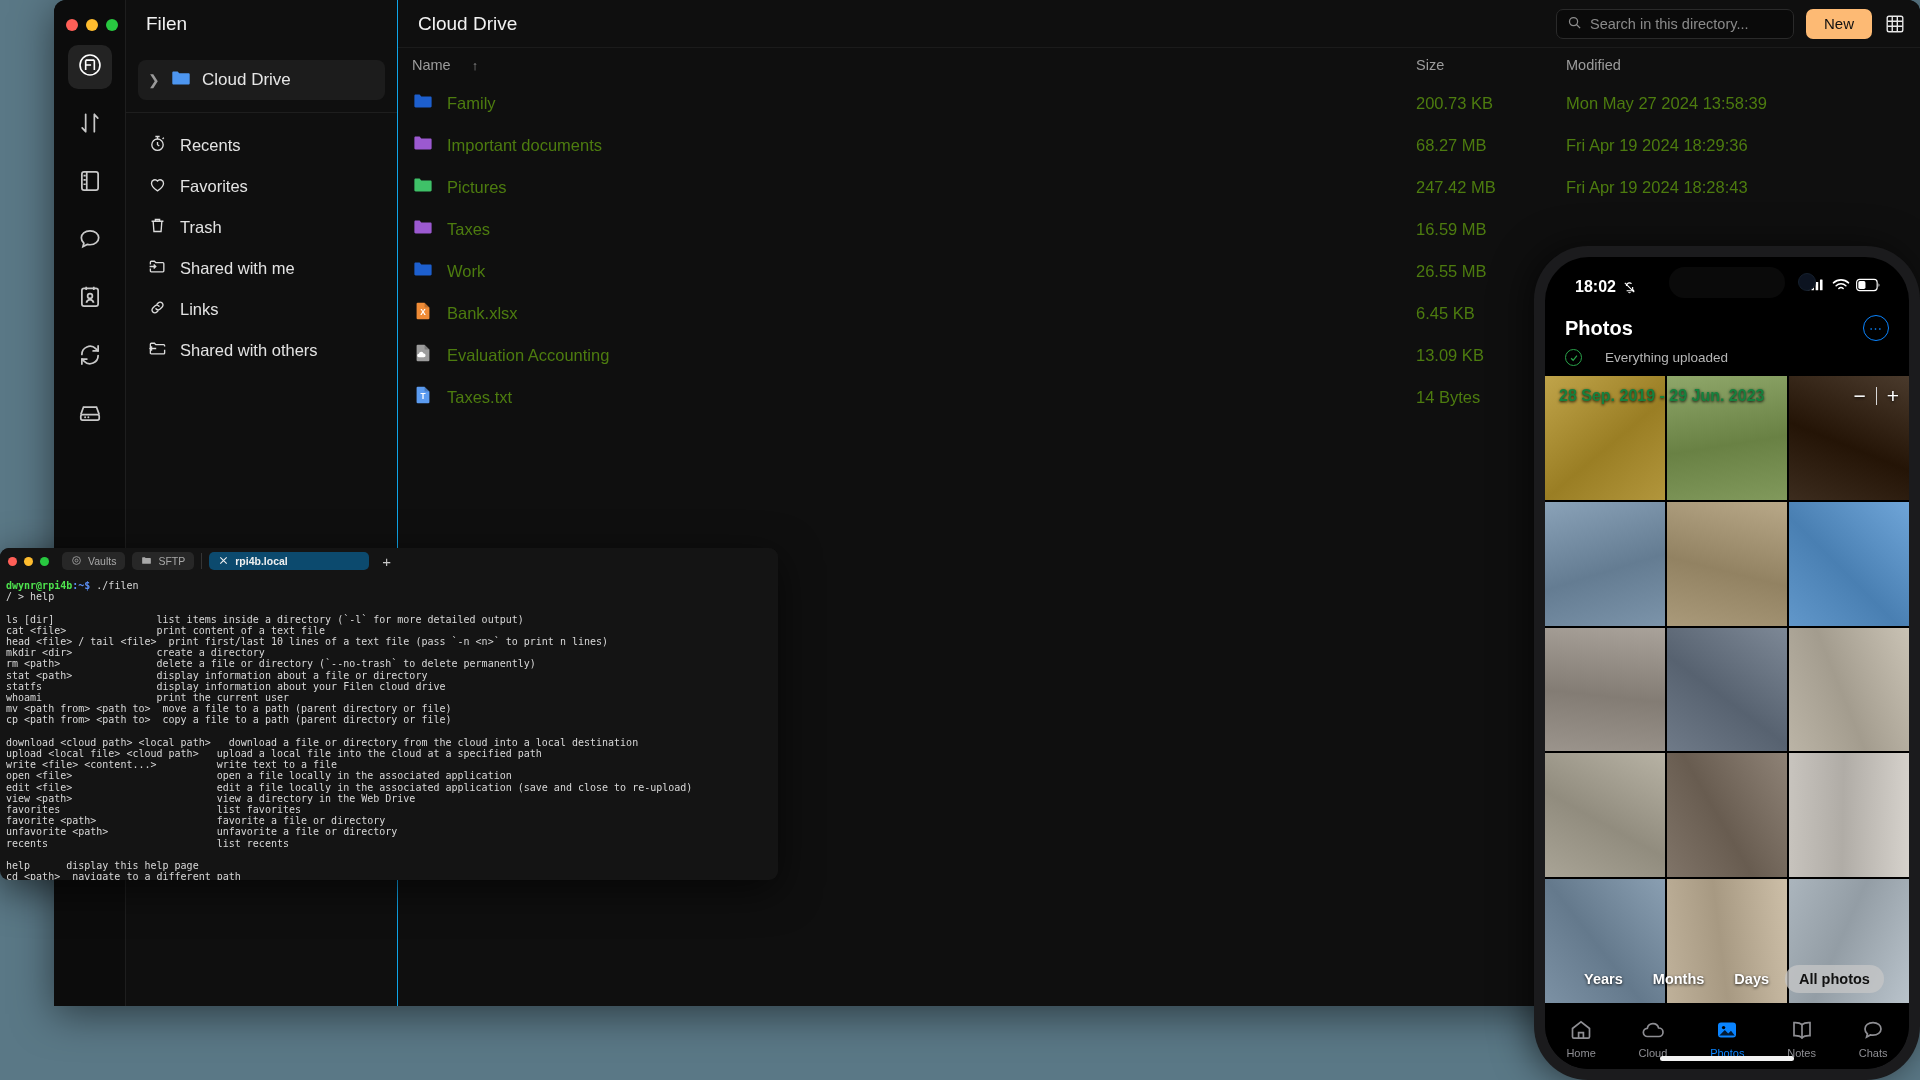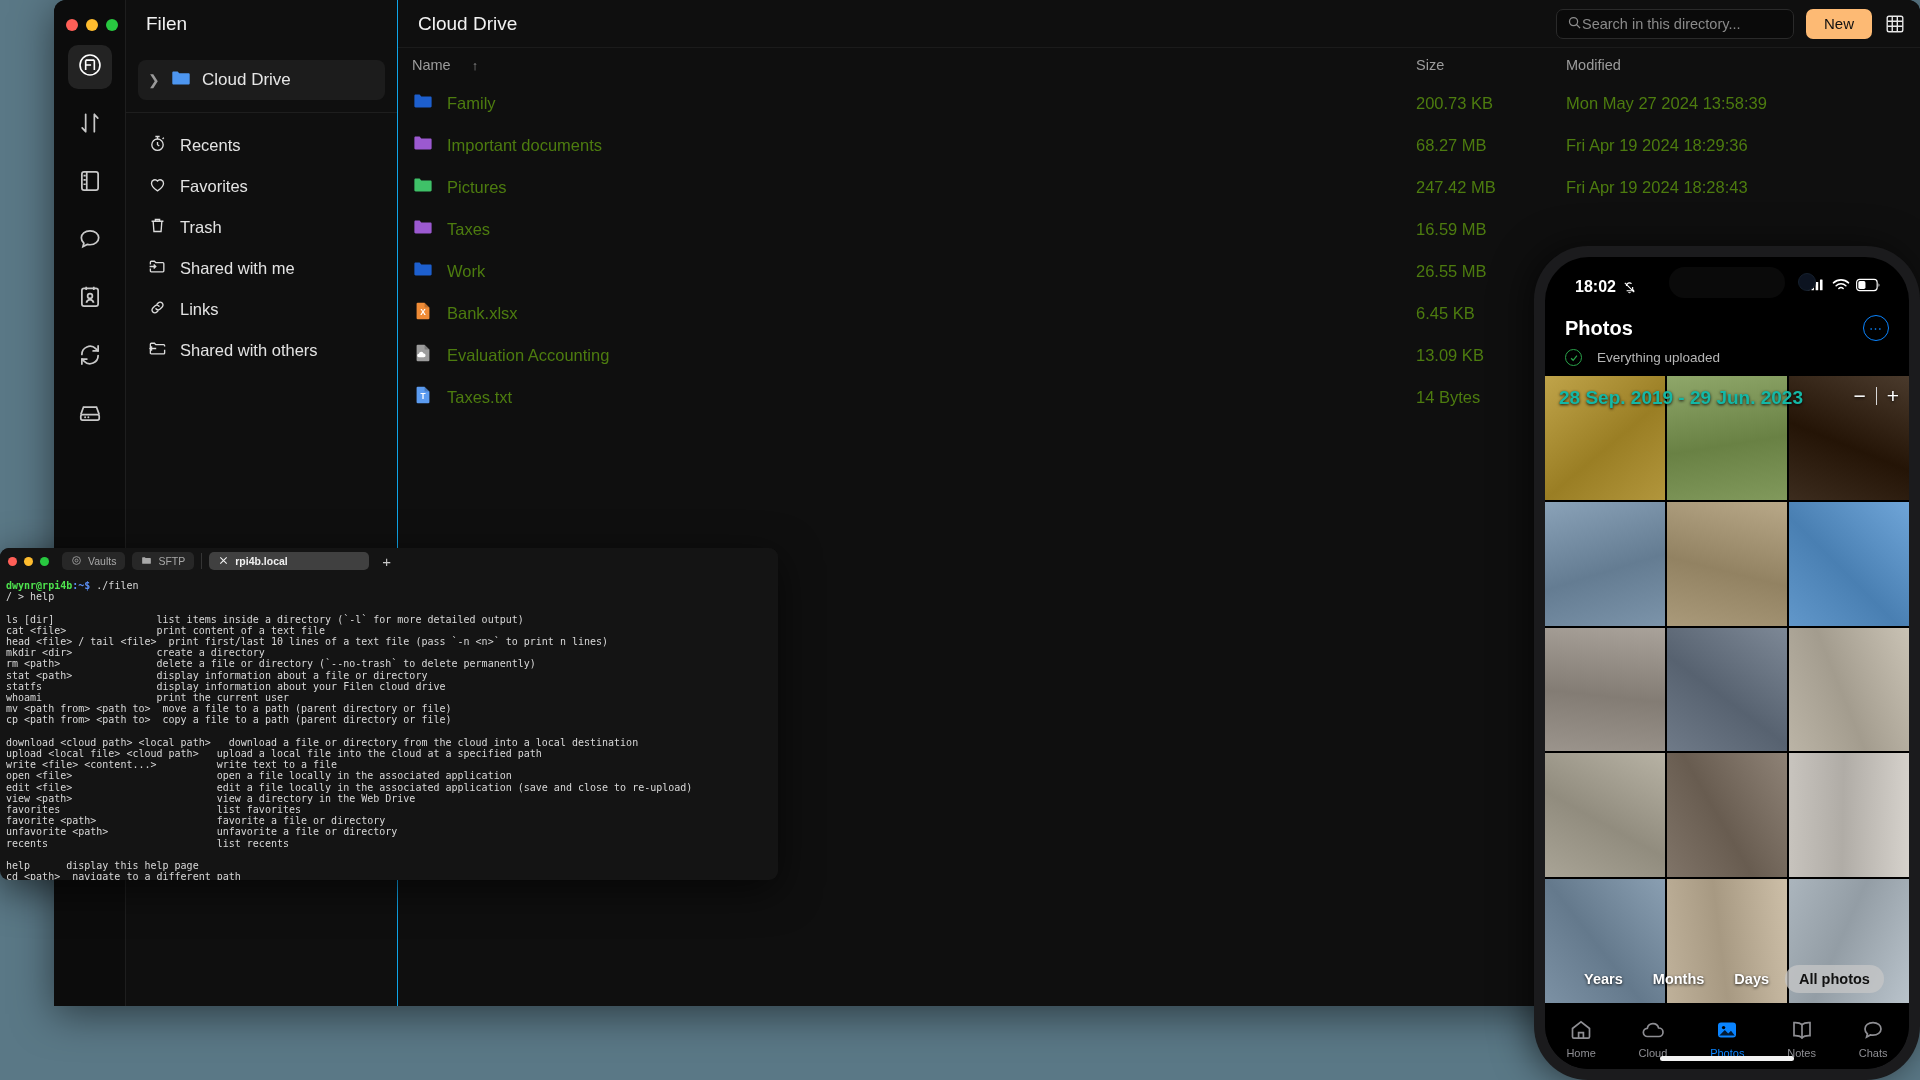--- a/index.html
+++ b/index.html
@@ -60,21 +60,21 @@
 
   
   .main { flex: 1; display: flex; flex-direction: column; background: #0f0f0f; min-width: 0; }
   .topbar {
     height: 48px; display: flex; align-items: center; padding: 0 14px 0 20px;
     gap: 12px; border-bottom: 1px solid #1b1b1b;
   }
   .crumb { color: #f2f2f2; font-size: 19px; flex: 1; }
   .search {
     width: 238px; height: 30px; background: #0a0a0a; border: 1px solid #2a2a2a;
-    border-radius: 7px; display: flex; align-items: center; padding: 0 10px;
+    border-radius: 7px; display: flex; align-items: center; gap: 8px; padding: 0 10px;
   }
   .search svg { width: 15px; height: 15px; color: #8c8c8c; flex: 0 0 15px; }
   .search span { color: #8a8a8a; font-size: 14.5px; }
   .newbtn {
     background: #fdba74; color: #101010; font-size: 15px; font-weight: 500;
     height: 30px; padding: 0 18px; border-radius: 7px; display: flex;
     align-items: center; justify-content: center; border: none;
     font-family: "Liberation Sans", sans-serif;
   }
   .gridbtn { color: #e8e8e8; display: flex; align-items: center; }
@@ -98,21 +98,21 @@
     background: #141414; border-radius: 9px; overflow: hidden;
     box-shadow: 0 10px 40px rgba(0,0,0,.6); display: flex; flex-direction: column;
   }
   .term-bar { height: 26px; display: flex; align-items: center; gap: 7px; padding: 0 8px; background: #141414; }
   .tdot { width: 9px; height: 9px; border-radius: 50%; }
   .tab {
     display: flex; align-items: center; gap: 6px; height: 18px; padding: 0 9px;
     border-radius: 5px; background: #272727; color: #a8a8a8; font-size: 10.5px;
   }
   .tab svg { width: 11px; height: 11px; }
-  .tab.active { background: #404040; color: #f0f0f0; width: 160px; font-weight: bold; }
+  .tab.active { background: #0c4a6e; color: #f0f0f0; width: 160px; font-weight: bold; }
   .tsep { width: 1px; height: 16px; background: #343434; }
   .tplus { color: #c9c9c9; font-size: 15px; margin-left: 6px; }
   .term-body {
     flex: 1; padding: 6px 0 0 6px; overflow: hidden;
     font-family: "DejaVu Sans Mono", monospace; font-size: 10px; line-height: 11.2px;
     color: #d8d8d8; white-space: pre;
   }
   .tgreen { color: #4ee44e; font-weight: bold; }
   .tblue  { color: #5a8cf0; font-weight: bold; }
 
@@ -140,30 +140,30 @@
   }
   .status-right { margin-left: auto; display: flex; align-items: center; gap: 6px; }
   .status-right svg { height: 14px; color: #fff; }
   .ph-head { display: flex; align-items: center; padding: 10px 20px 4px 20px; }
   .ph-title { color: #fff; font-size: 20px; font-weight: bold; flex: 1; }
   .ph-more {
     width: 26px; height: 26px; border-radius: 50%; border: 1.6px solid #0a84ff;
     display: flex; align-items: center; justify-content: center;
     color: #0a84ff; font-size: 13px; letter-spacing: 1px;
   }
-  .ph-upload { display: flex; align-items: center; gap: 15px; padding: 4px 20px 10px 20px; text-align: right; }
+  .ph-upload { display: flex; align-items: center; gap: 23px; padding: 4px 20px 10px 20px; text-align: right; }
   .ph-upload span { color: #b6b6b6; font-size: 13.5px; }
   .check { width: 17px; height: 17px; border-radius: 50%; border: 1.4px solid #2aa34a;
            display: flex; align-items: center; justify-content: center; }
   .check svg { width: 10px; height: 10px; color: #2aa34a; }
   .grid { flex: 1; display: grid; grid-template-columns: repeat(3, 1fr); gap: 2px;
           position: relative; overflow: hidden; }
   .cell { position: relative; overflow: hidden; }
   .daterange {
-    position: absolute; left: 14px; top: 11px; color: #14b8a6; font-size: 19px;
+    position: absolute; left: 14px; top: 11px; color: #15803d; font-size: 16px;
     font-weight: 600; text-shadow: 0 1px 3px rgba(0,0,0,.9); z-index: 5;
   }
   .zoomctl {
     position: absolute; right: 10px; top: 8px; display: flex; align-items: center;
     gap: 10px; color: #fff; font-size: 21px; z-index: 5; text-shadow: 0 1px 3px rgba(0,0,0,.8);
   }
   .zoomctl .bar { width: 1px; height: 18px; background: #d8d8d8; }
   .segwrap {
     position: absolute; bottom: 10px; left: 0; right: 0; display: flex;
     justify-content: center; z-index: 6;

